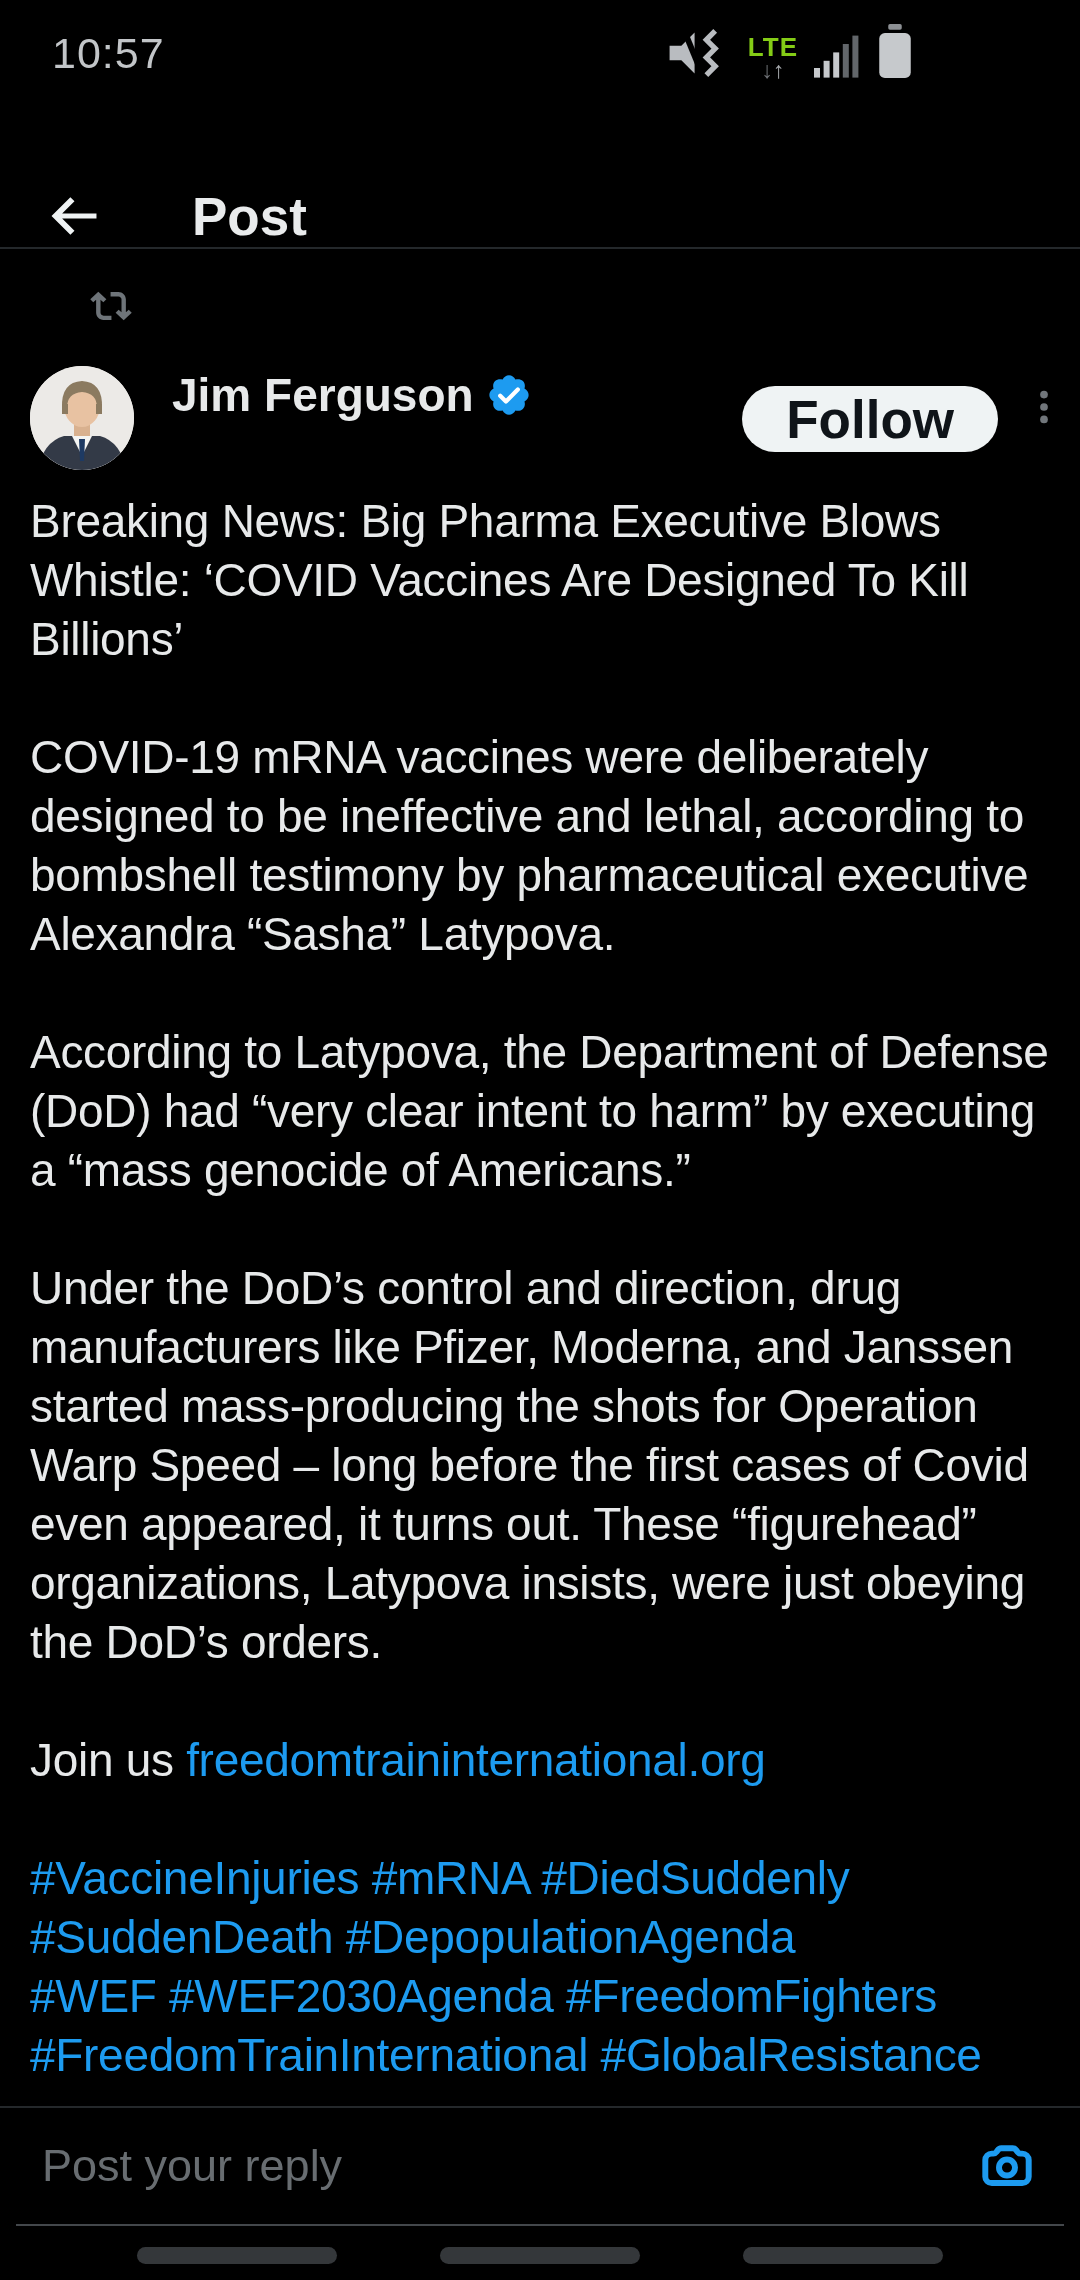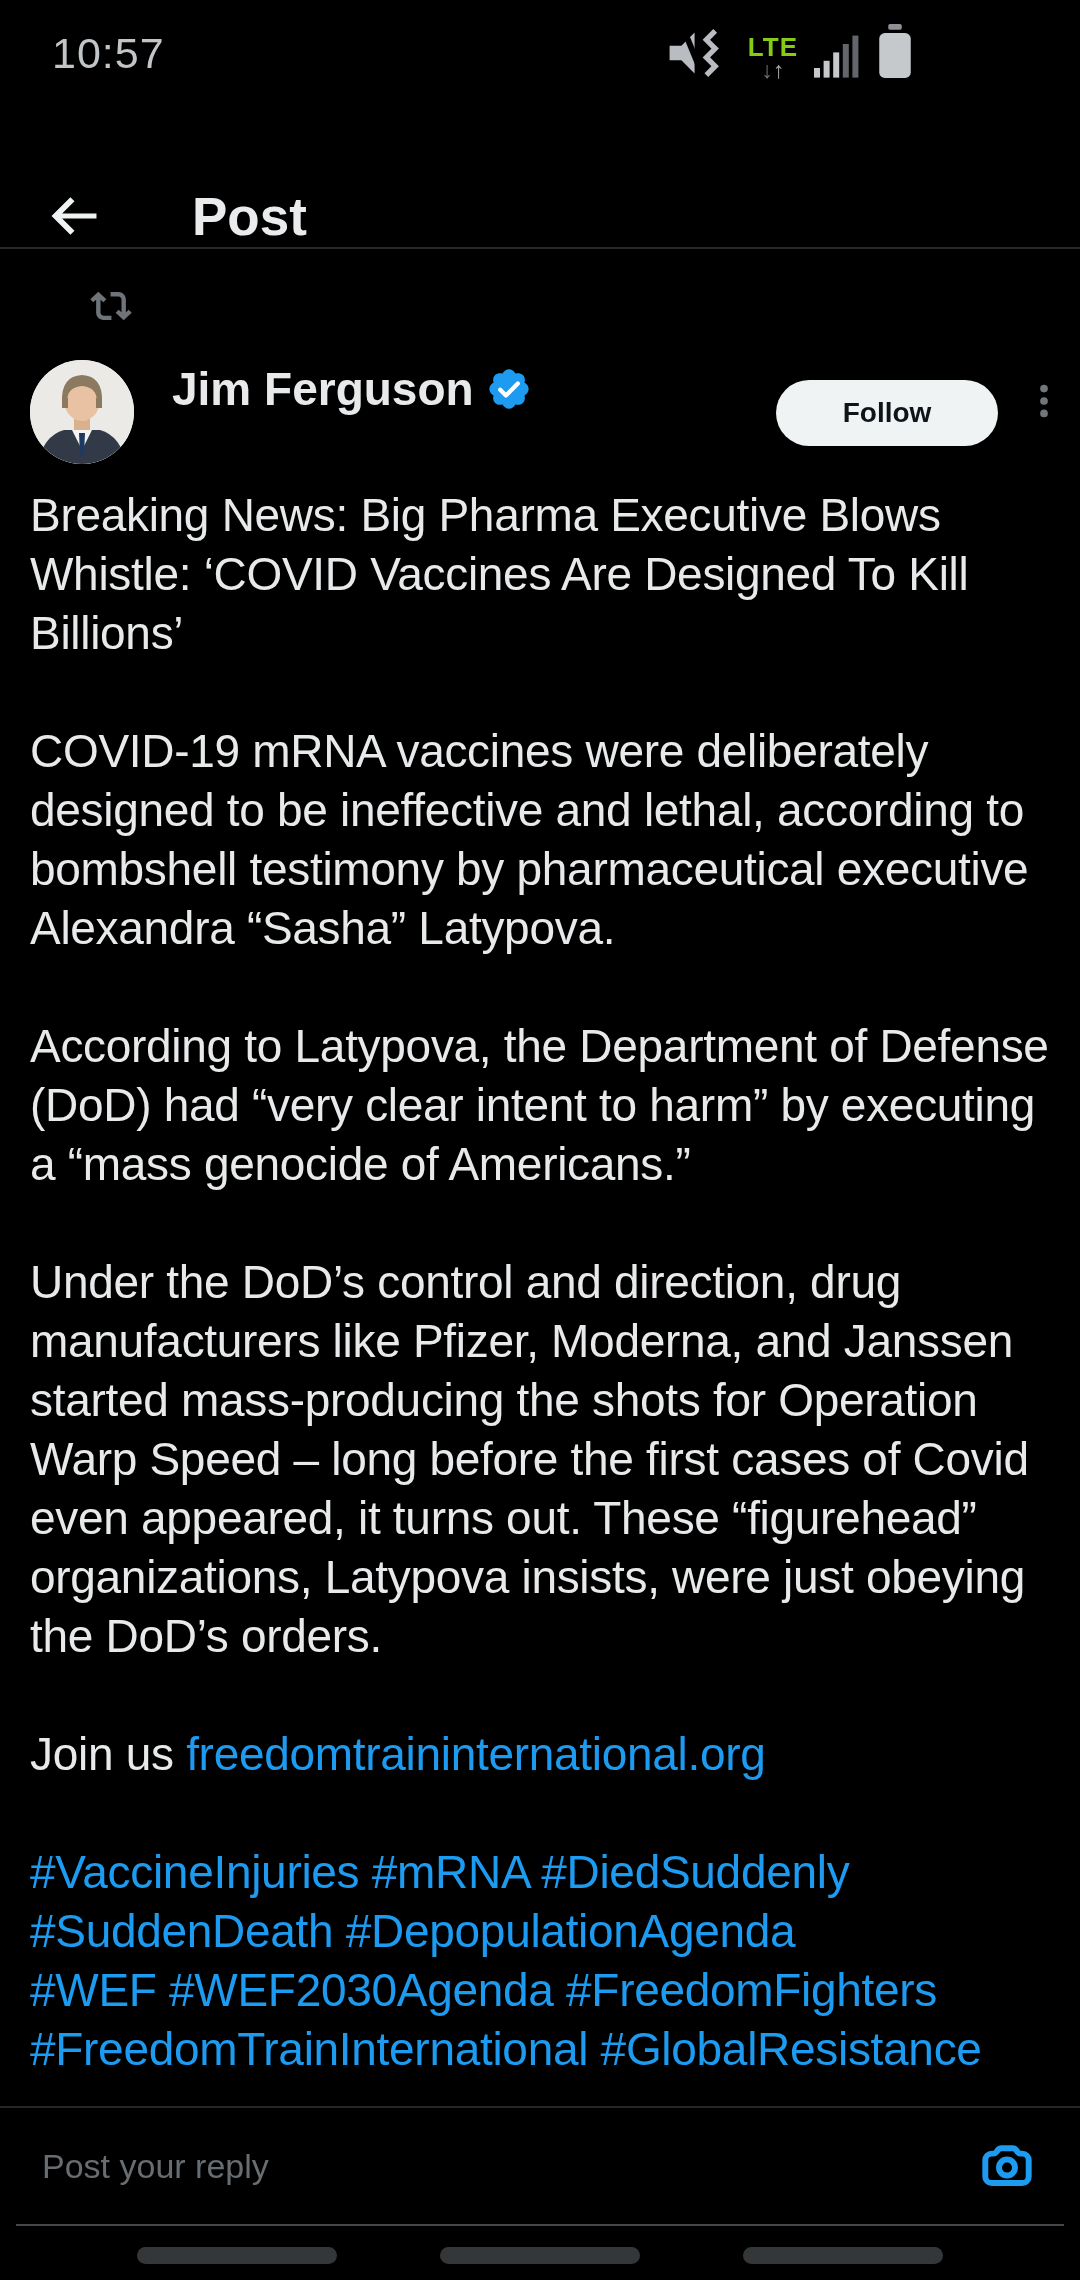--- a/index.html
+++ b/index.html
@@ -37,52 +37,52 @@
 
   
   .content { position:absolute; top:251px; left:0; width:100%; padding:0 30px; }
 
   .repost-row {
     margin-top:34px; padding-left:60px;
     display:flex; align-items:center; gap:24px;
     color:#71767b; font-size:39px; font-weight:700;
   }
 
-  .user-row { margin-top:24px; display:flex; align-items:flex-start; }
+  .user-row { margin-top:30px; display:flex; align-items:flex-start; }
   .avatar {
     width:104px; height:104px; border-radius:50%; overflow:hidden; flex:none;
     background:#e9e9e7; cursor:pointer;
   }
   .avatar svg { display:block; width:100%; height:100%; }
   .user-info { margin-left:38px; flex:1; padding-top:4px; min-width:0; }
   .name-line { display:flex; align-items:center; gap:12px; font-size:46px; font-weight:700; color:#e7e9ea; line-height:1.1; cursor:pointer; }
   .handle { margin-top:10px; font-size:44px; color:#71767b; line-height:1.1; }
   .follow-btn {
     flex:none; margin-top:20px; min-width:222px; height:66px; padding:4px 44px;
     border:none; border-radius:34px; background:#eff3f4; color:#0f1419;
-    font-size:28px; font-weight:700; font-family:inherit;
+    font-size:53px; font-weight:700; font-family:inherit;
     display:flex; align-items:center; justify-content:center; cursor:pointer;
   }
   .more-btn { flex:none; margin-left:40px; margin-top:24px; background:none; border:none; cursor:pointer; }
 
   .tweet-text { margin-top:22px; font-size:46px; line-height:59px; letter-spacing:-0.3px; color:#e7e9ea; }
   .tweet-text p { margin:0 0 59px 0; }
   .tweet-text p:last-child { margin-bottom:0; }
   .link { color:#1d9bf0; text-decoration:none; cursor:pointer; }
   .hashtags a { display:block; color:#1d9bf0; text-decoration:none; cursor:pointer; }
 
   
   .reply-bar {
     position:absolute; top:2106px; left:0; width:100%; height:118px;
     border-top:2px solid #24282b;
     display:flex; align-items:center; padding:0 42px;
   }
   .reply-input {
     flex:1; background:transparent; border:none; outline:none;
-    font-size:34px; color:#84cc16; font-family:inherit;
+    font-size:45px; color:#84cc16; font-family:inherit;
   }
   .reply-input::placeholder { color:#686d71; }
   .camera-btn { background:none; border:none; flex:none; margin-left:20px; cursor:pointer; }
 
   
   .bottom-bar { position:absolute; top:2224px; left:0; width:100%; height:56px; }
   .bottom-divider { height:2px; background:#43474b; margin:0 16px; }
   .dashes { display:flex; justify-content:center; gap:103px; margin-top:21px; }
   .dash { width:200px; height:17px; border-radius:9px; background:#34373a; }
 </style>

